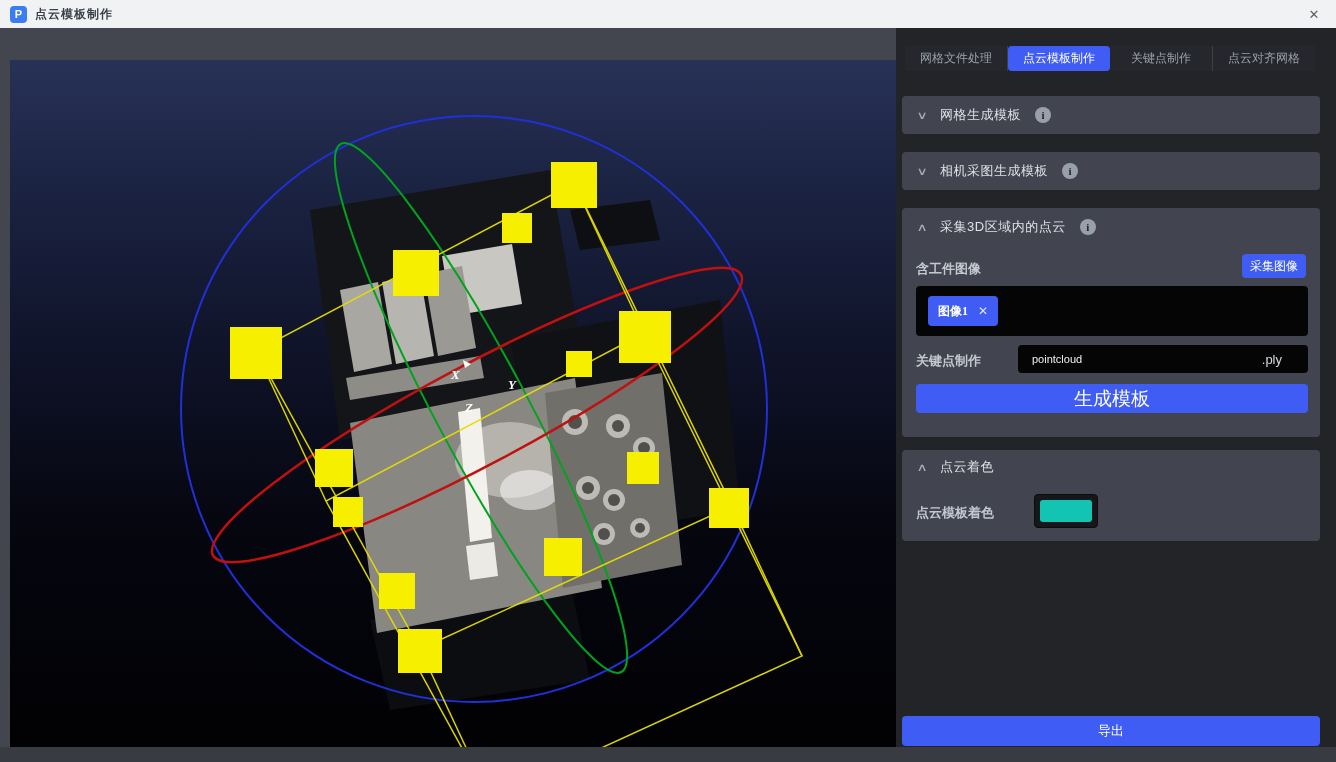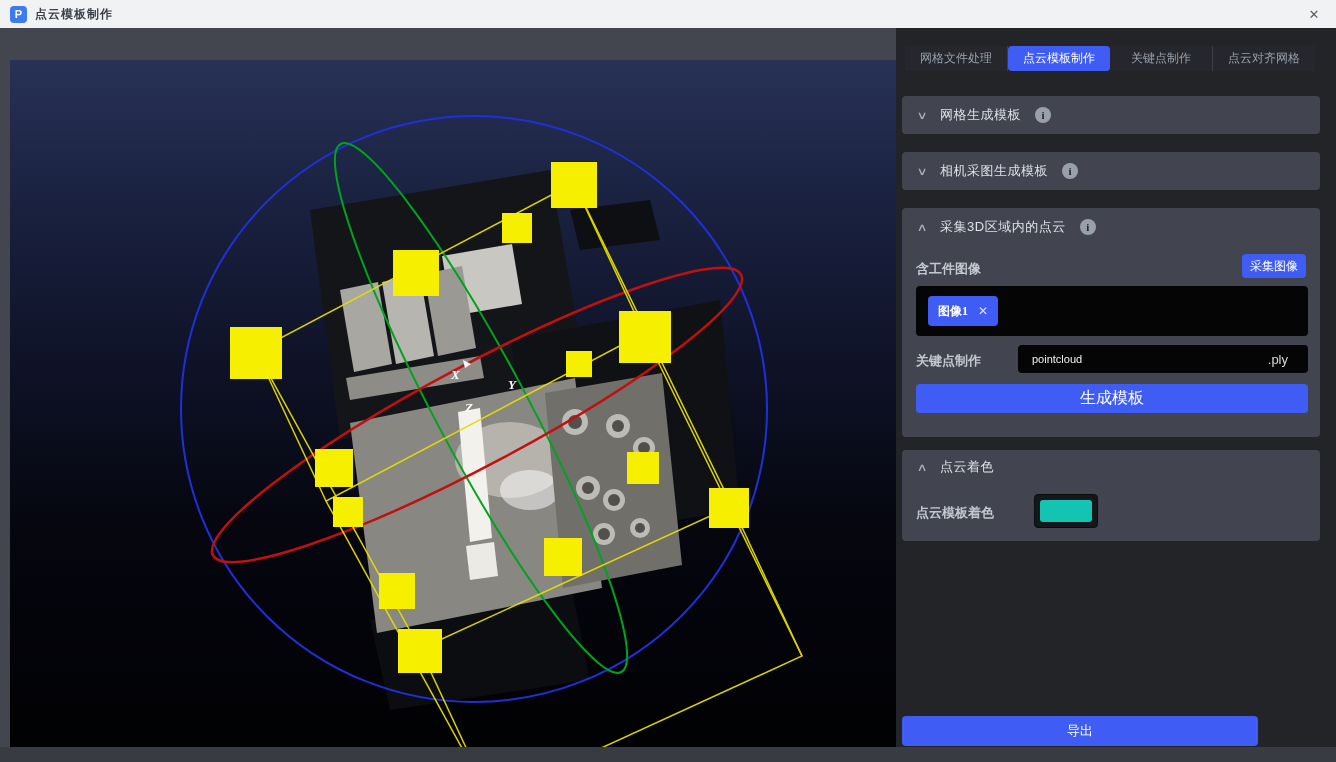--- a/index.html
+++ b/index.html
@@ -54,29 +54,29 @@
   .capture-btn { position:absolute; right:14px; top:46px; width:64px; height:24px; font-size:12px; }
   .image-listbox { position:absolute; left:14px; top:78px; width:392px; height:50px;
     background:#050506; border-radius:4px; }
   .image-tag { position:absolute; left:12px; top:10px; height:30px; padding:0 10px;
     background:#3f5df5; border-radius:4px; display:flex; align-items:center; gap:10px; }
   .image-tag .tag-label { color:#fff; font-size:12px; font-weight:bold;font-family:Liberation Serif, serif; }
   .image-tag .tag-close { color:#dfe4ff; font-size:12px; }
   .filename-input { position:absolute; left:116px; top:137px; width:290px; height:28px;
     background:#050506; border-radius:4px; display:flex; align-items:center; }
   .filename-value { color:#f0f0f0; font-size:11px; padding-left:14px; flex:1; }
-  .filename-ext { color:#d6d9dd; font-size:13px; padding-right:20px; }
-  .generate-btn { position:absolute; left:14px; top:176px; width:392px; height:29px; font-size:16px; }
+  .filename-ext { color:#d6d9dd; font-size:13px; padding-right:26px; }
+  .generate-btn { position:absolute; left:14px; top:176px; width:392px; height:29px; font-size:19px; }
 
   .swatch-box { position:absolute; left:132px; top:44px; width:64px; height:34px;
     background:#15171b; border:1px solid #0b0c0e; border-radius:4px;
     display:flex; align-items:center; justify-content:center; }
   .swatch { width:52px; height:22px; border-radius:3px; background:#13c4b2; }
 
-  .export-btn { position:absolute; left:6px; top:688px; width:356px; height:30px; font-size:13px; }
+  .export-btn { position:absolute; left:6px; top:688px; width:418px; height:30px; font-size:13px; }
 </style>
 </head>
 <body>
 
 <div class="window">
 
   <div class="titlebar">
     <div class="app-icon">P</div>
     <div class="win-title">点云模板制作</div>
     <div class="win-close">✕</div>

